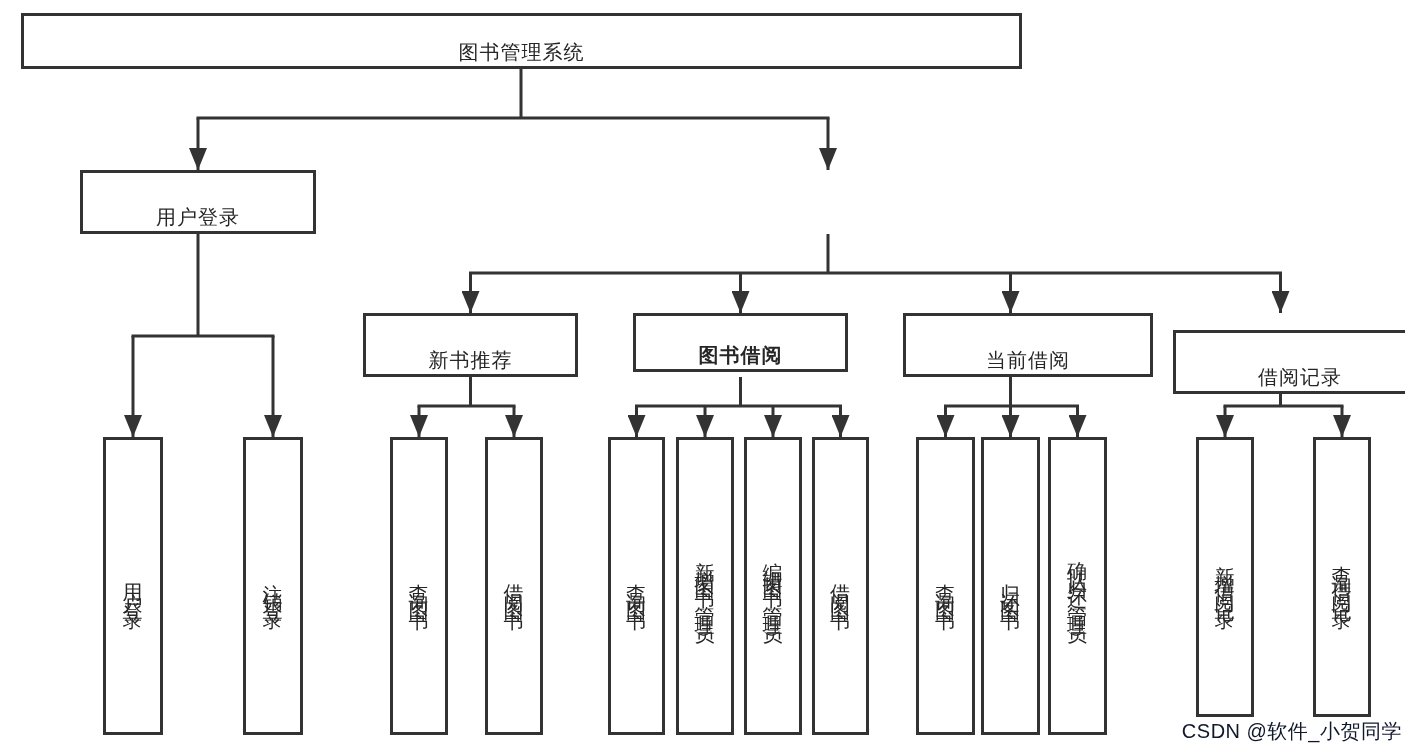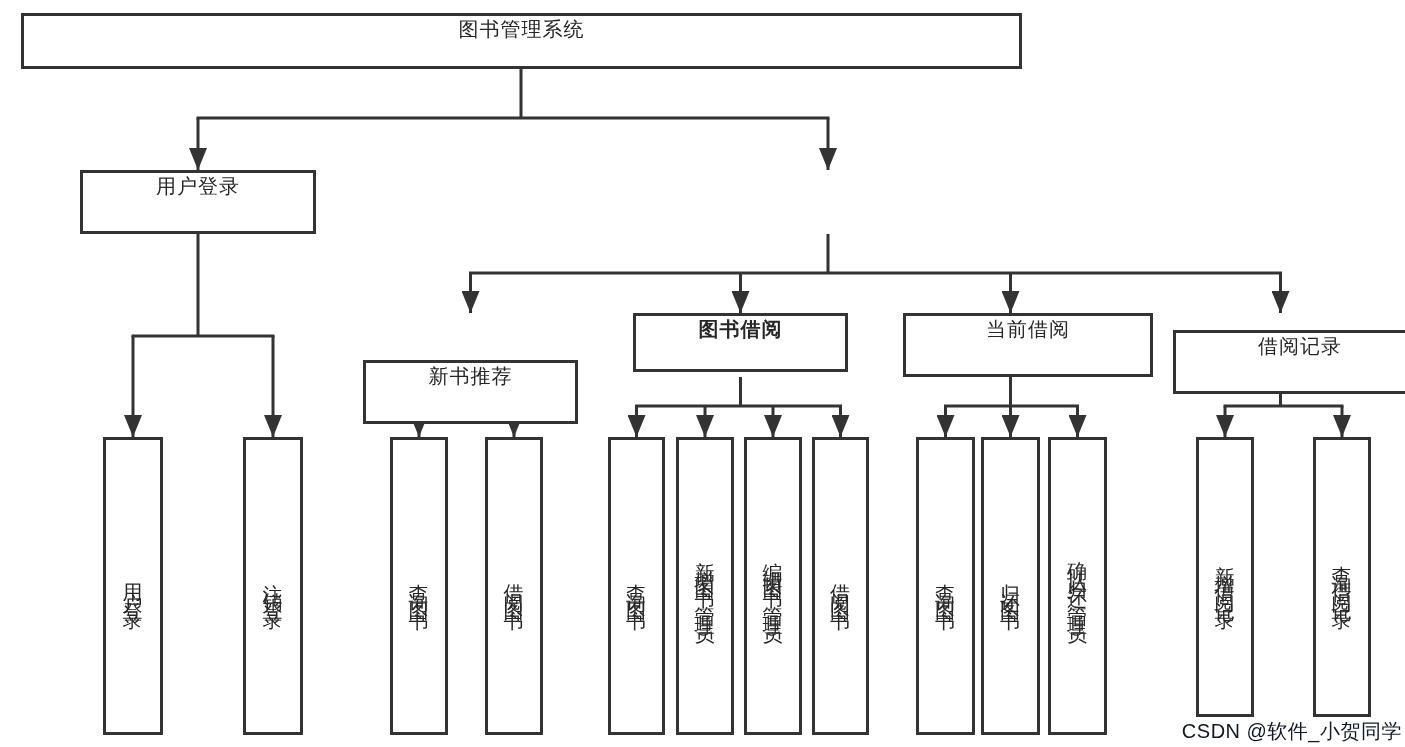--- a/index.html
+++ b/index.html
@@ -21,21 +21,21 @@
     stroke: #333333;
     stroke-width: 3;
     fill: none;
   }
   .node {
     position: absolute;
     box-sizing: border-box;
     border: 3px solid #333333;
     background: #ffffff;
     display: flex;
-    align-items: flex-start;
+    align-items: flex-end;
     justify-content: center;
     font-size: 20px;
     letter-spacing: 1px;
     white-space: nowrap;
   }
   .leaf {
     position: absolute;
     box-sizing: border-box;
     border: 3px solid #333333;
     background: #ffffff;
@@ -111,21 +111,21 @@
   </svg>
 
   <div class="node" style="left:21px; top:13px; width:1001px; height:56px;">
     <span>图书管理系统</span>
   </div>
 
   <div class="node" style="left:80px; top:170px; width:236px; height:64px;">
     <span>用户登录</span>
   </div>
 
-  <div class="node" style="left:363px; top:313px; width:215px; height:64px;margin-top:47px;">
+  <div class="node" style="left:363px; top:313px; width:215px; height:64px;">
     <span>新书推荐</span>
   </div>
   <div class="node" style="left:633px; top:313px; width:215px; height:59px;font-weight:bold;">
     <span>图书借阅</span>
   </div>
   <div class="node" style="left:903px; top:313px; width:250px; height:64px;">
     <span>当前借阅</span>
   </div>
   <div class="node" style="left:1173px; top:330px; width:254px; height:64px;">
     <span>借阅记录</span>

